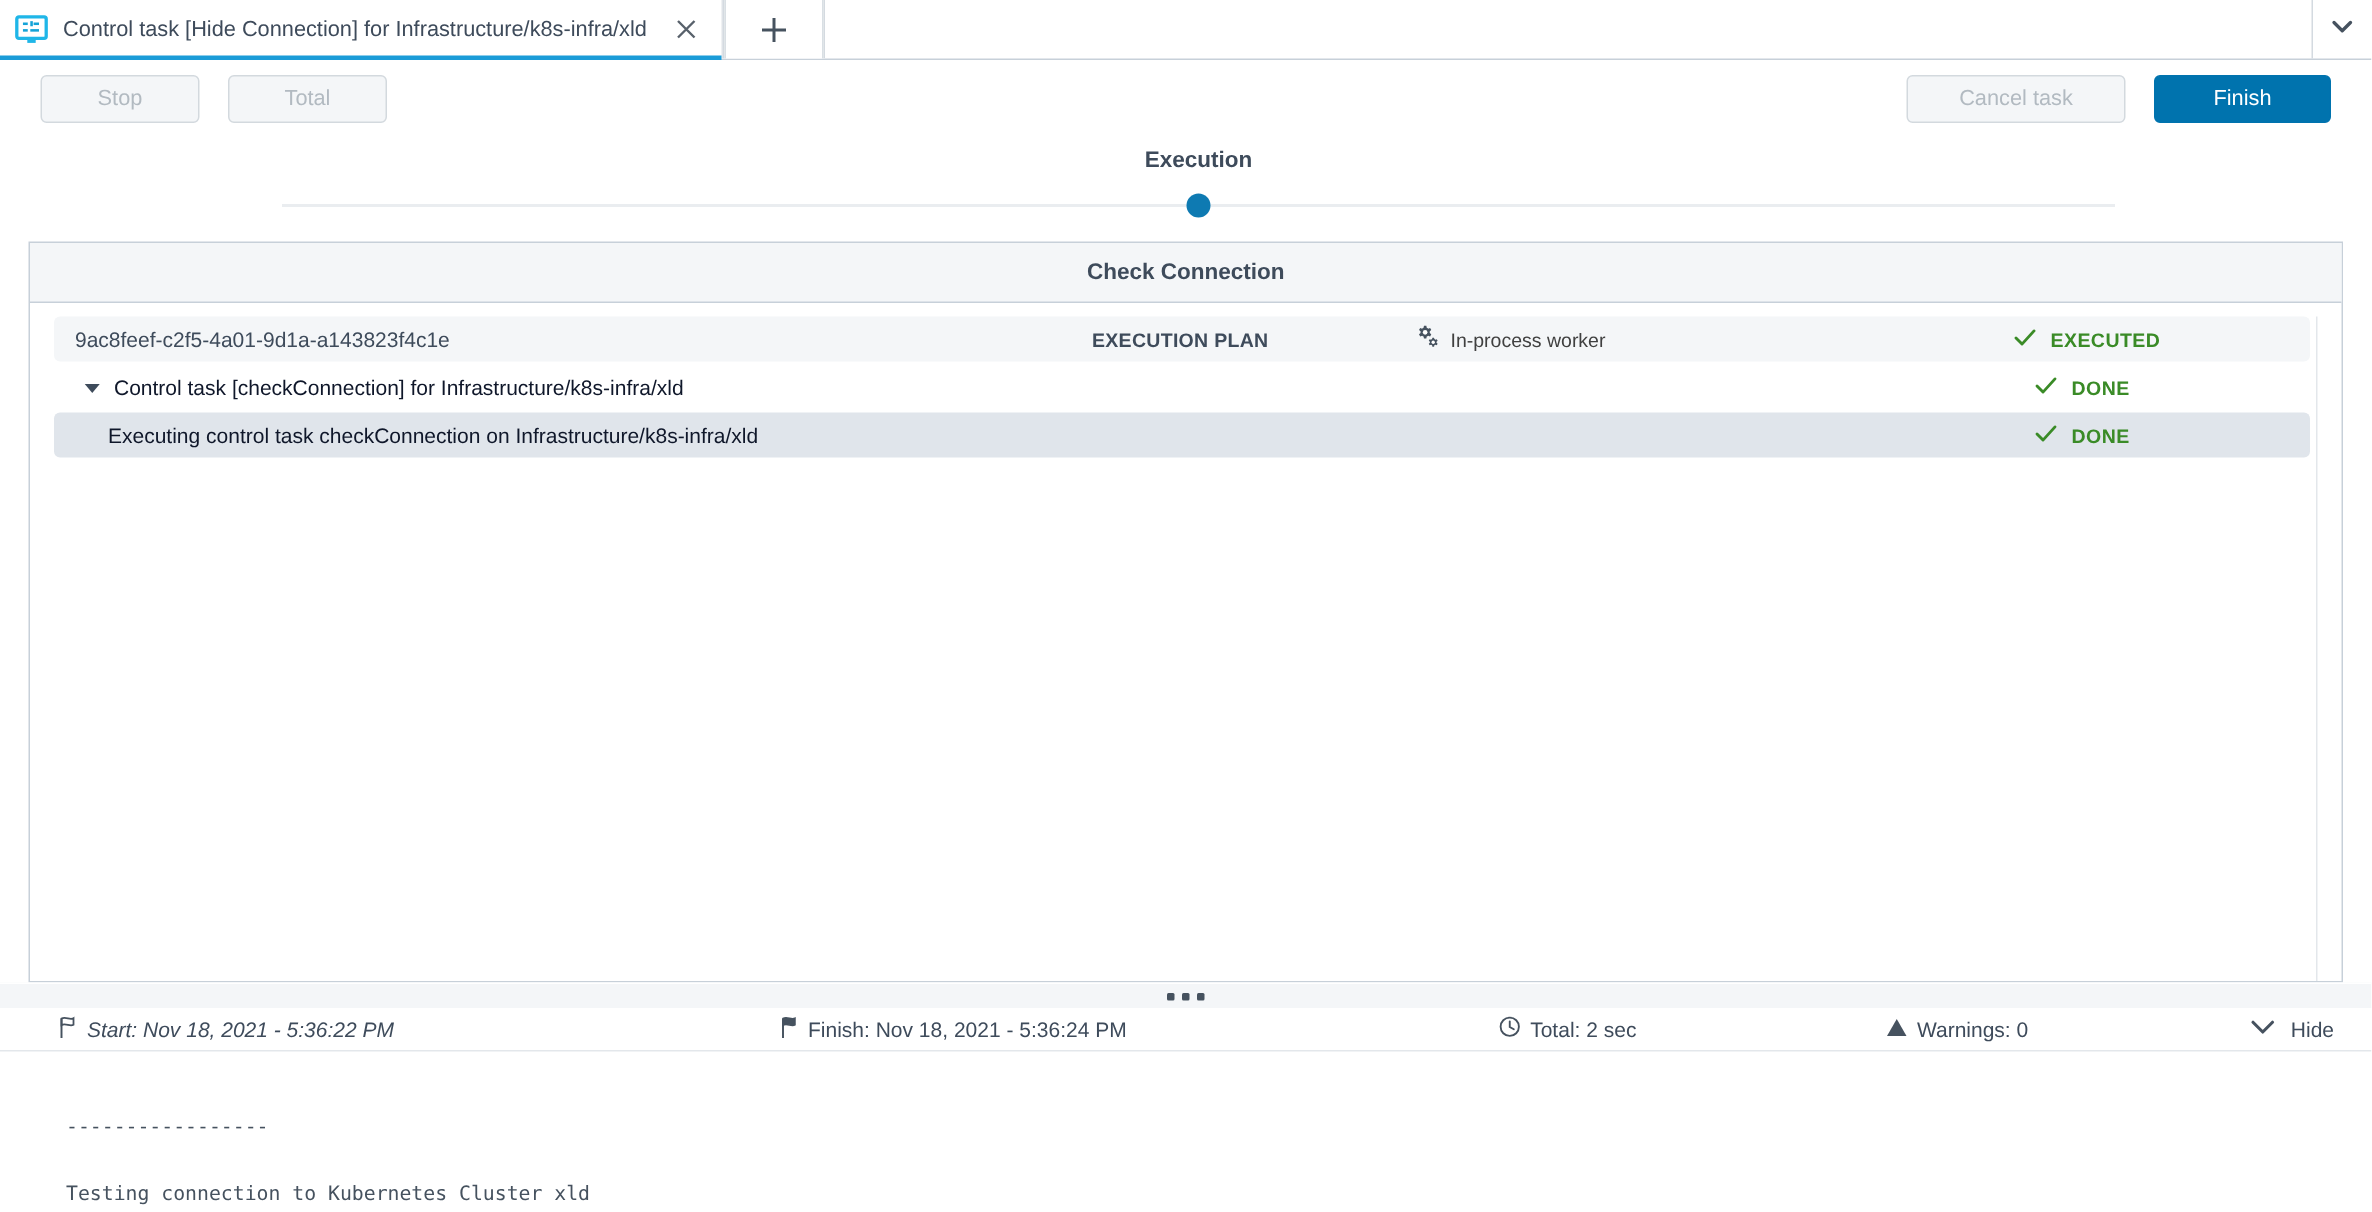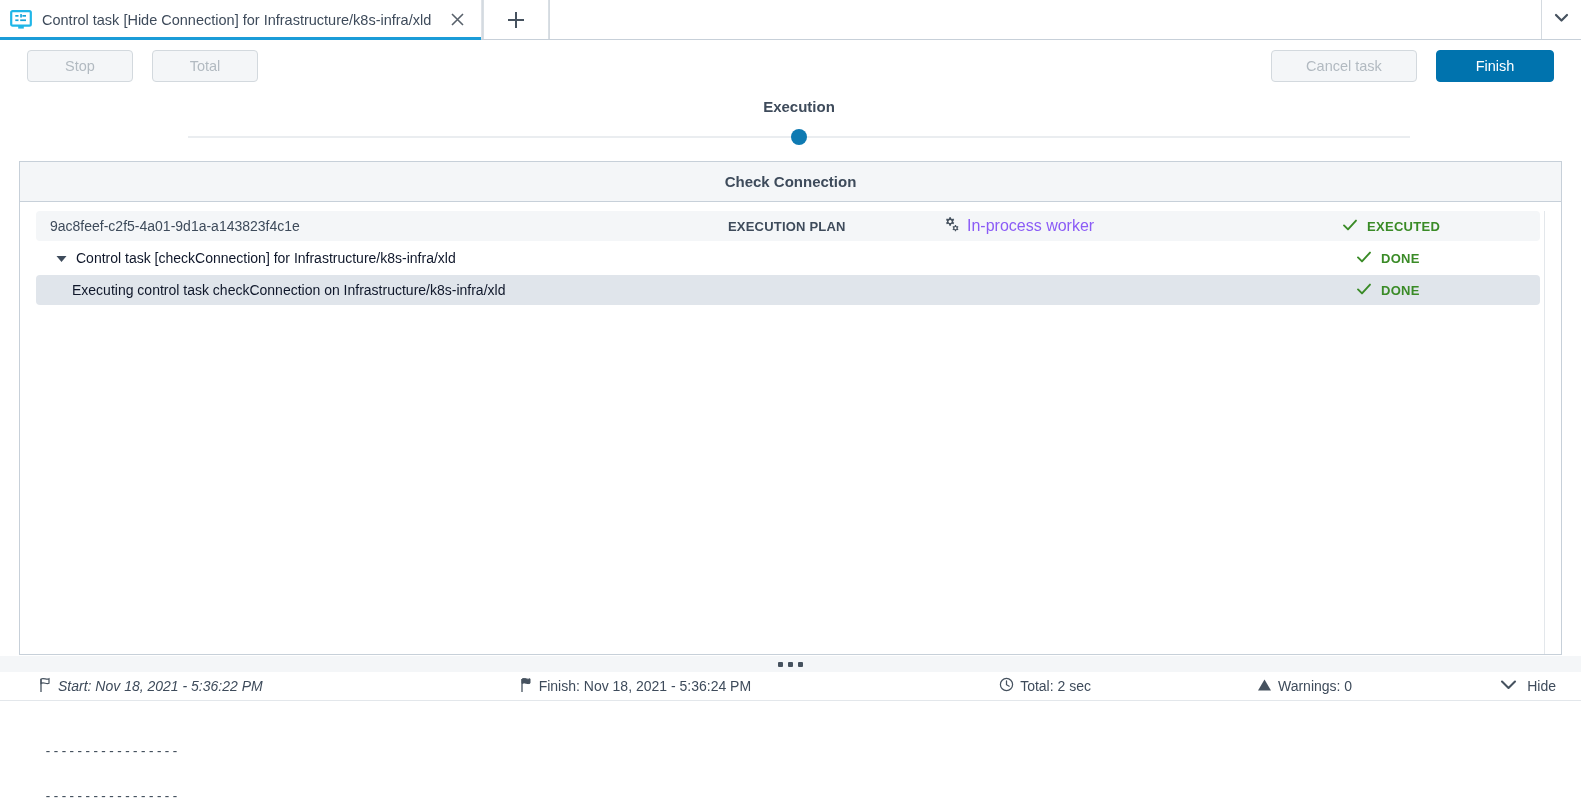--- a/index.html
+++ b/index.html
@@ -202,22 +202,22 @@
     font-weight: bold;
     letter-spacing: .2px;
     color: #3e4b5b;
     text-align: left;
   }
   .cell-worker {
     flex: 1 1 auto;
     display: flex;
     align-items: center;
     gap: 7px;
-    font-size: 16px;
-    color: #8b5cf6;
+    font-size: 13px;
+    color: #404040;
   }
   .cell-status {
     width: 184px;
     display: flex;
     align-items: center;
     gap: 9px;
     color: #3a8b27;
     font-size: 13px;
     font-weight: bold;
     letter-spacing: .3px;
@@ -477,18 +477,19 @@
       <svg width="19" height="15" viewBox="0 0 19 15" aria-hidden="true">
         <path d="M3 4.5 L9.5 11 L16 4.5" stroke="#46525f" stroke-width="2.1" fill="none" stroke-linecap="round" stroke-linejoin="round"></path>
       </svg>
     </span>
     <span>Hide</span>
   </span>
 </div>
 
 <div class="log">
   <div class="log-line">-----------------</div>
+  <div class="log-line">Testing connection to Kubernetes Cluster xld</div>
   <div class="log-line">-----------------</div>
   <div class="log-line">Generating AWS k8s token..</div>
   
   
   
 </div>
 
 </body></html>

